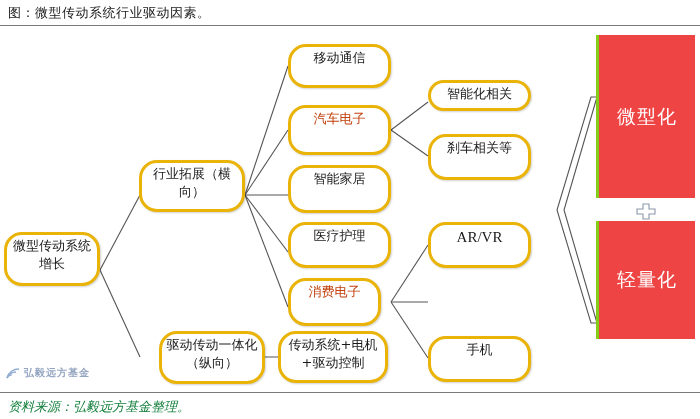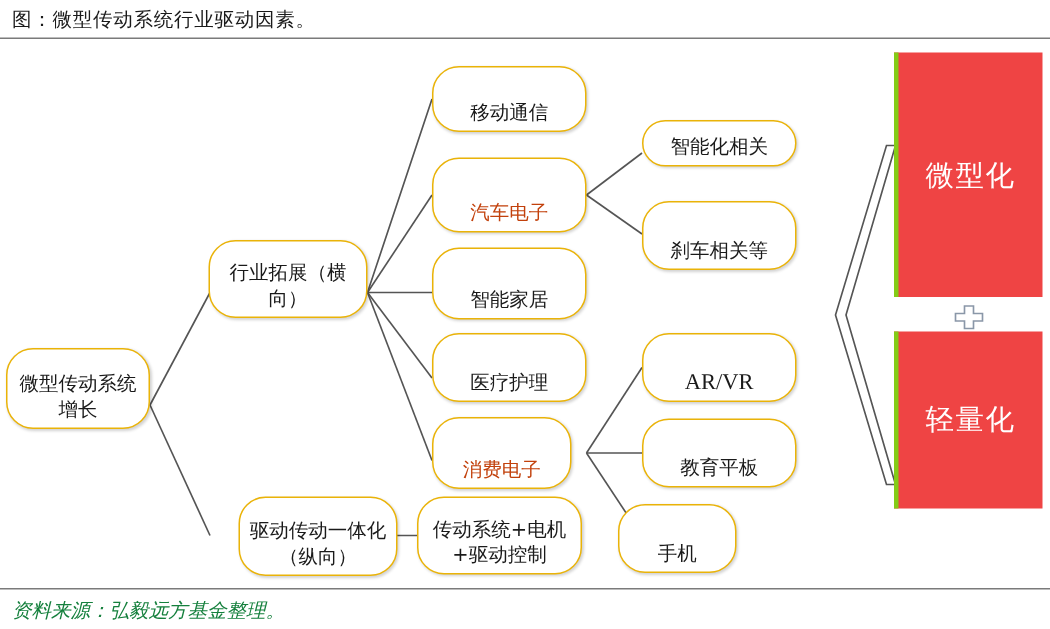--- a/index.html
+++ b/index.html
@@ -81,25 +81,25 @@
     position: absolute;
     left: 0; top: 0;
     width: 700px; height: 419px;
     pointer-events: none;
   }
 
   
   .node {
     position: absolute;
     box-sizing: border-box;
-    border: 1px solid #eab308;
+    border: 3px solid #eab308;
     border-radius: 18px;
     background: #ffffff;
     display: flex;
-    align-items: flex-end;
+    align-items: flex-start;
     justify-content: center;
     text-align: center;
     font-size: 13px;
     color: #1a1a1a;
     line-height: 1.35;
     padding: 2px 4px;
     box-shadow: 1px 1px 2px rgba(0,0,0,0.18);
   }
   .node.accent {
     color: #c2410c;
@@ -210,25 +210,22 @@
   </div>
 
   <div class="node" style="left:428px; top:134px; width:103px; height:46px;">
     <span>刹车相关等</span>
   </div>
 
   <div class="node latin" style="left:428px; top:222px; width:103px; height:46px;">
     <span>AR/VR</span>
   </div>
 
-  <div class="node" style="left:428px; top:279px; width:103px; height:46px;">
-    <span>教育平板</span>
-  </div>
-
-  <div class="node" style="left:412px; top:336px; width:79px; height:46px;">
+
+  <div class="node" style="left:428px; top:336px; width:103px; height:46px;font-family:Liberation Serif, serif;">
     <span>手机</span>
   </div>
 
   <div class="node" style="left:278px; top:331px; width:110px; height:52px;">
     <span>传动系统+电机+驱动控制</span>
   </div>
 
   <svg class="chevron" viewBox="0 0 42 230">
     <polygon points="35,2 41,2 8,115 41,228 35,228 1,115" fill="#ffffff" stroke="#555555" stroke-width="1.1"></polygon>
   </svg>
@@ -238,17 +235,25 @@
   </svg>
 
   <div class="panel" style="left:596px; top:35px; width:99px; height:163px;">
     <span>微型化</span>
   </div>
 
   <div class="panel" style="left:596px; top:221px; width:99px; height:118px;">
     <span>轻量化</span>
   </div>
 
+  <div class="watermark">
+    <svg width="14" height="11" viewBox="0 0 14 11">
+      <path d="M1,10 C3,4 8,1 13,1" stroke="#3b6bb0" stroke-width="1.6" fill="none"></path>
+      <path d="M1,10 C3,6 6,4 10,4" stroke="#3b6bb0" stroke-width="1.4" fill="none"></path>
+      <path d="M1,10 C2,8 4,7 6,7" stroke="#3b6bb0" stroke-width="1.2" fill="none"></path>
+    </svg>
+    <span class="wm-text">弘毅远方基金</span>
+  </div>
 
   <div class="rule-bottom"></div>
   <div class="source">资料来源：弘毅远方基金整理。</div>
 
 </div>
 
 </body></html>

